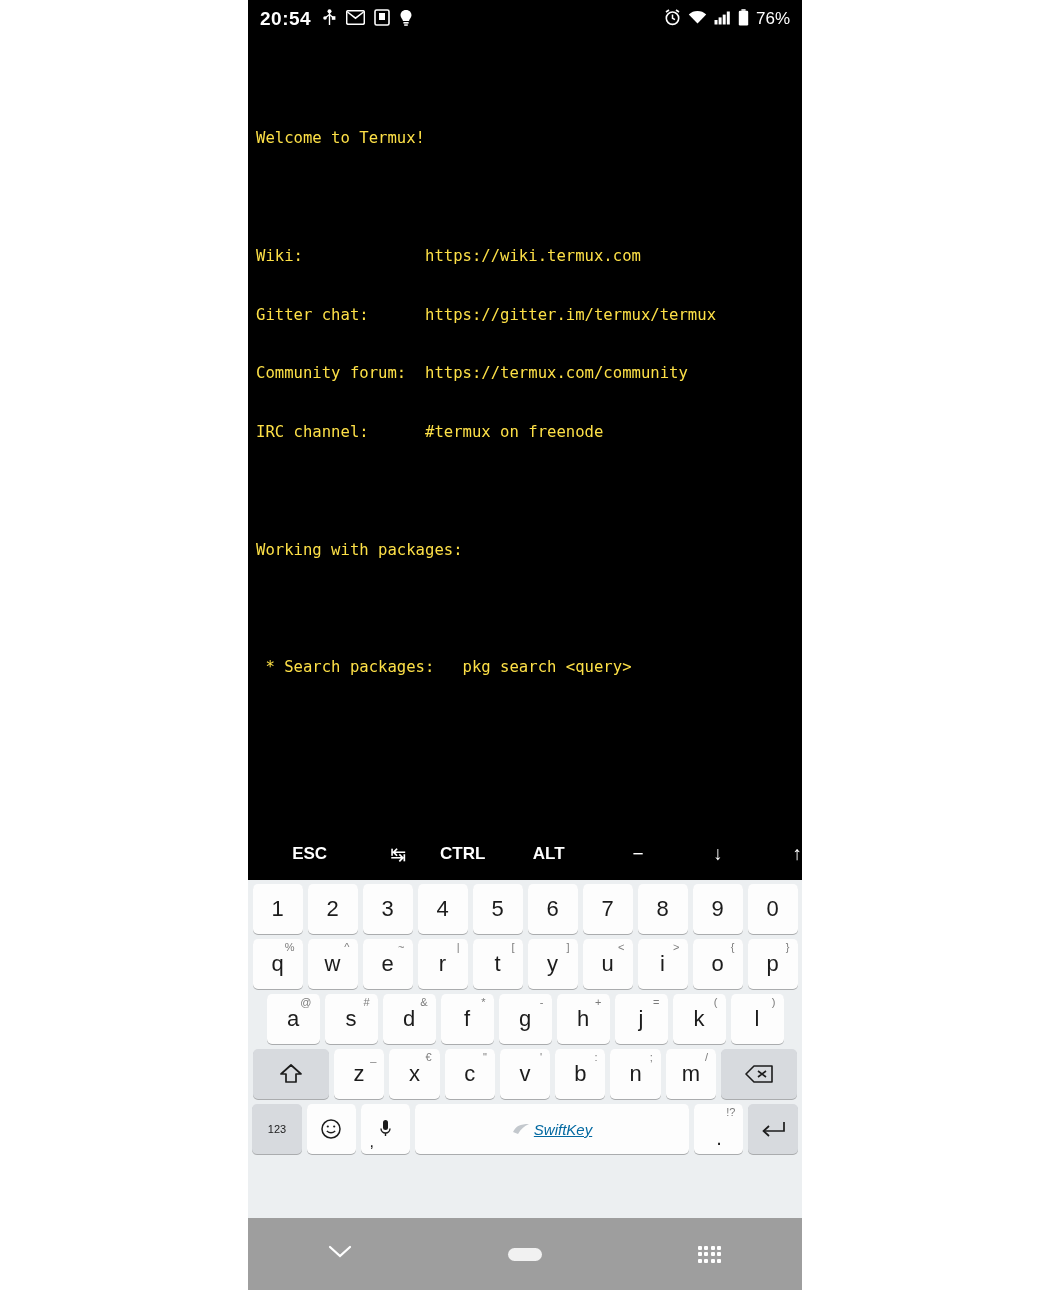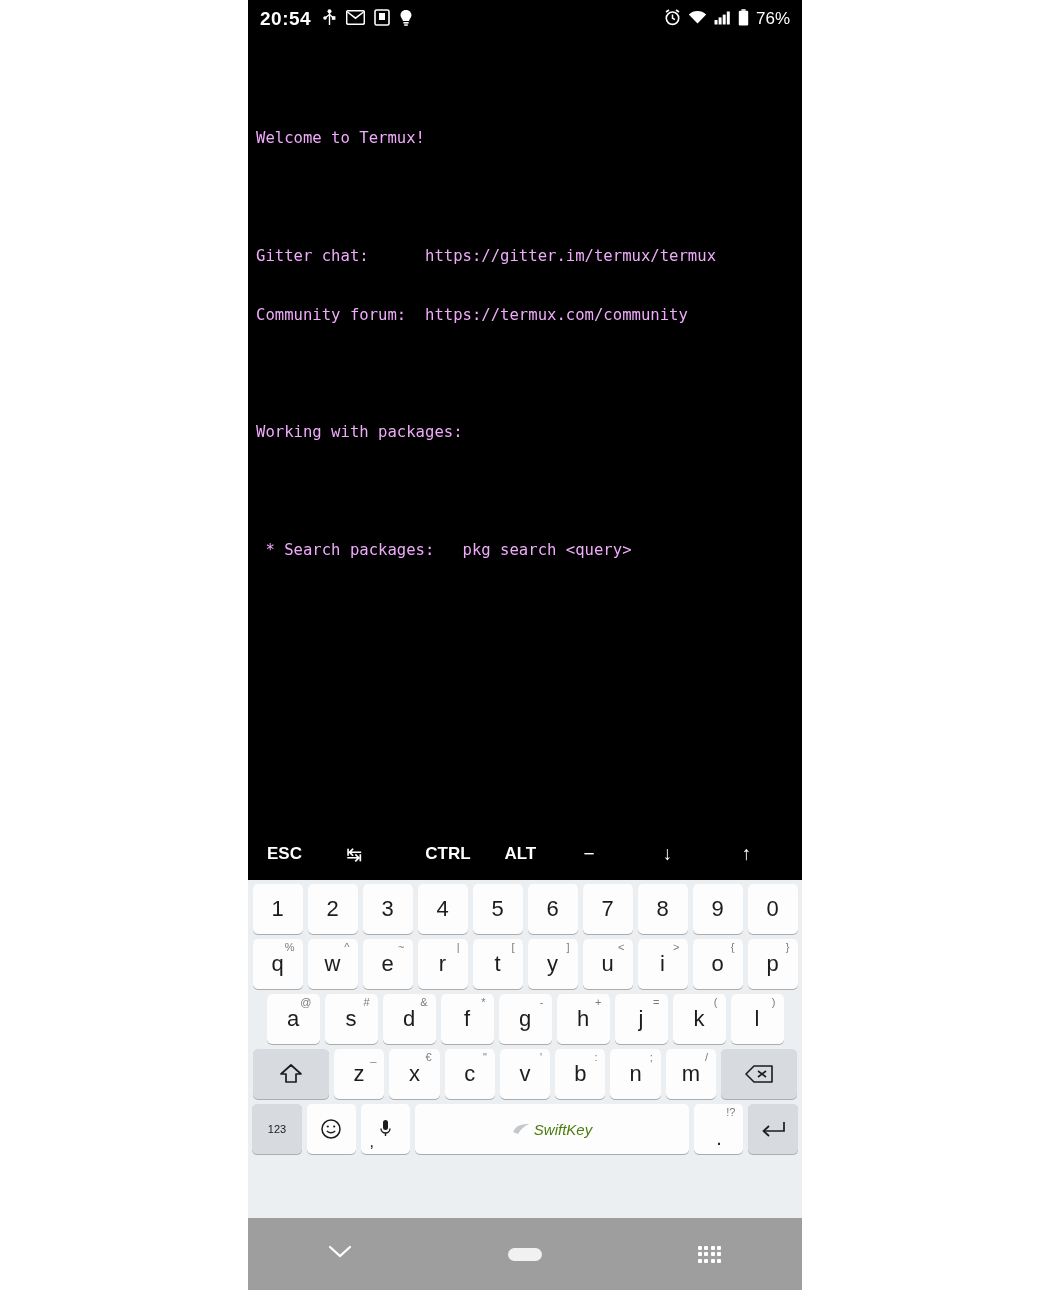--- a/index.html
+++ b/index.html
@@ -49,21 +49,21 @@
   }
   .battery-text {
     font-size: 17px;
     font-weight: normal;
   }
   .sicon { display: inline-block; line-height: 1; }
 
   
   .terminal {
     background: #000;
-    color: #f0abfc;
+    color: #fde047;
     font-family: "DejaVu Sans Mono", monospace;
     font-size: 15.6px;
     line-height: 19.6px;
     padding: 52px 0 0 8px;
     height: 838px;
     box-sizing: border-box;
     white-space: pre;
     overflow: hidden;
   }
   .tline { height: 19.6px; }
@@ -77,21 +77,21 @@
     height: 52px;
     background: #000;
     display: flex;
     align-items: center;
     color: #ffffff;
     font-size: 17px;
     font-weight: bold;
   }
   .extrakeys > div {
     flex: 1;
-    text-align: left;
+    text-align: right;
     font-family: "Liberation Sans", sans-serif;
     margin-left: 19px;
   }
   .ek-sym { font-weight: normal; font-size: 19px; }
 
   
   .keyboard {
     position: absolute;
     left: 0;
     top: 880px;
@@ -131,21 +131,22 @@
   }
   .key.wide { flex: 1.52; background: #d7dade; }
   .key.func { background: #d7dade; }
   .key.space { flex: 5.6; background: #fdfdfd; color: #b0b5ba; font-size: 15px; }
   .row-indent-1 { padding: 0 14px; }
   .kb-space-label {
     display: flex;
     align-items: center;
     gap: 4px;
     font-style: italic;
-    color: #4d7c0f;
+    color: #0369a1;
+    text-decoration: underline;
   }
   .key .corner-dot {
     position: absolute;
     bottom: 4px;
     font-size: 13px;
     color: #1c1c1c;
   }
   .key .corner-comma {
     position: absolute;
     bottom: 3px;
@@ -249,22 +250,24 @@
             <rect x="0.8" y="1.8" width="9.4" height="14.6" rx="1.2" fill="#fff"></rect>
           </svg>
       </span>
       <span class="battery-text">76%</span>
     </span>
   </div>
 
   <div class="terminal">
     <div class="tline">Welcome to Termux!</div>
     <div class="tline"></div>
+    <div class="tline">Wiki:             https://wiki.termux.com</div>
     <div class="tline">Gitter chat:      https://gitter.im/termux/termux</div>
     <div class="tline">Community forum:  https://termux.com/community</div>
+    <div class="tline">IRC channel:      #termux on freenode</div>
     <div class="tline"></div>
     <div class="tline">Working with packages:</div>
     <div class="tline"></div>
     <div class="tline"> * Search packages:   pkg search &lt;query&gt;</div>
     <div class="tline"></div>
     
     
     
     
     

